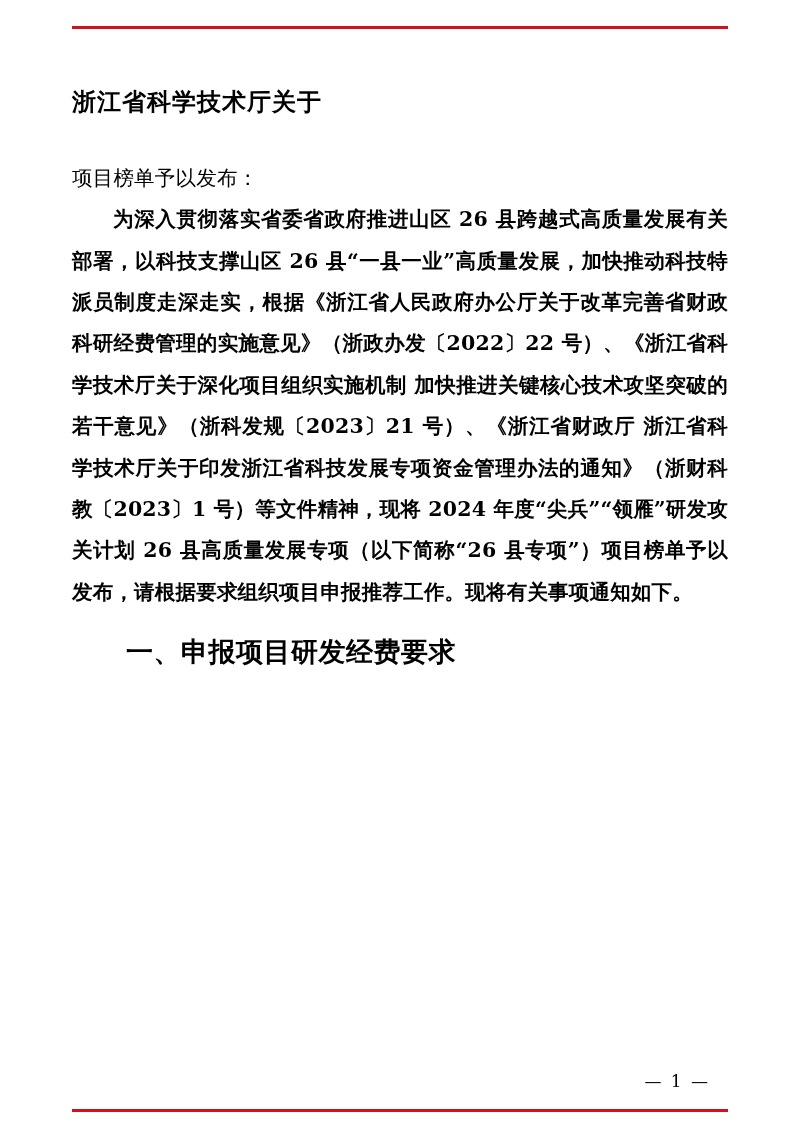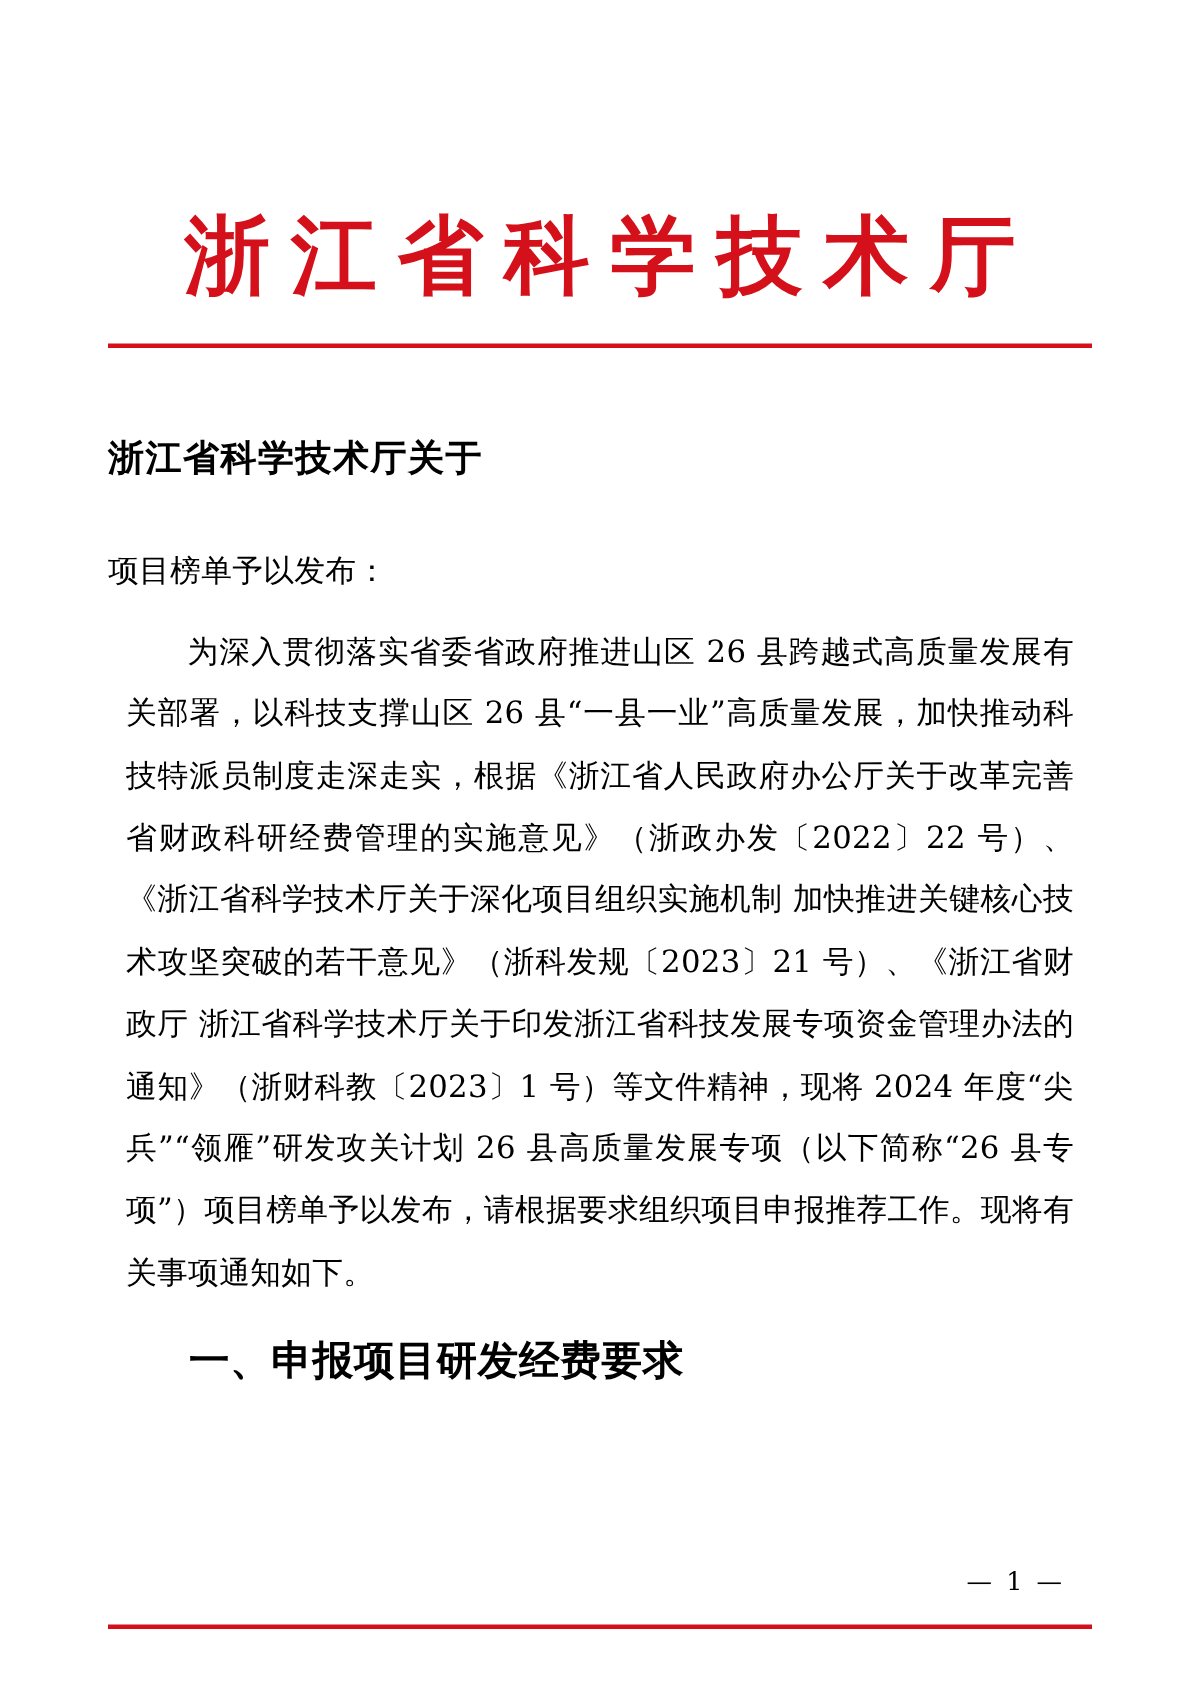--- a/index.html
+++ b/index.html
@@ -65,22 +65,23 @@
     font-size: 20.5px;
     line-height: 2.02;
     letter-spacing: 0.2px;
     text-align: justify;
     text-justify: inter-ideograph;
   }
   .salutation {
     margin: 0 0 0 0;
   }
   .para {
-    margin: 12px;
+    margin: 0;
     text-indent: 2em;
+    font-weight: bold;
   }
   .section-heading {
     margin: 12px 0 0 0;
     text-indent: 2em;
     font-weight: bold;
     font-size: 27px;
     letter-spacing: 0.5px;
   }
 
   
@@ -101,23 +102,20 @@
     margin-top: 18px;
     height: 3px;
     background: #d4101a;
   }
 </style>
 </head>
 <body>
 
 <div class="page">
 
-  <div class="masthead">
-    <div class="masthead-title">浙江省科学技术厅</div>
-  </div>
   <div class="masthead-rule"></div>
 
   <div class="doc-title">
     <div class="line">浙江省科学技术厅关于</div>
   </div>
 
   <div class="body-block">
     <p class="salutation">项目榜单予以发布：</p>
     <p class="para">为深入贯彻落实省委省政府推进山区 26 县跨越式高质量发展有关部署，以科技支撑山区 26 县“一县一业”高质量发展，加快推动科技特派员制度走深走实，根据《浙江省人民政府办公厅关于改革完善省财政科研经费管理的实施意见》（浙政办发〔2022〕22 号）、《浙江省科学技术厅关于深化项目组织实施机制  加快推进关键核心技术攻坚突破的若干意见》（浙科发规〔2023〕21 号）、《浙江省财政厅  浙江省科学技术厅关于印发浙江省科技发展专项资金管理办法的通知》（浙财科教〔2023〕1 号）等文件精神，现将 2024 年度“尖兵”“领雁”研发攻关计划 26 县高质量发展专项（以下简称“26 县专项”）项目榜单予以发布，请根据要求组织项目申报推荐工作。现将有关事项通知如下。</p>
     <p class="section-heading">一、申报项目研发经费要求</p>

